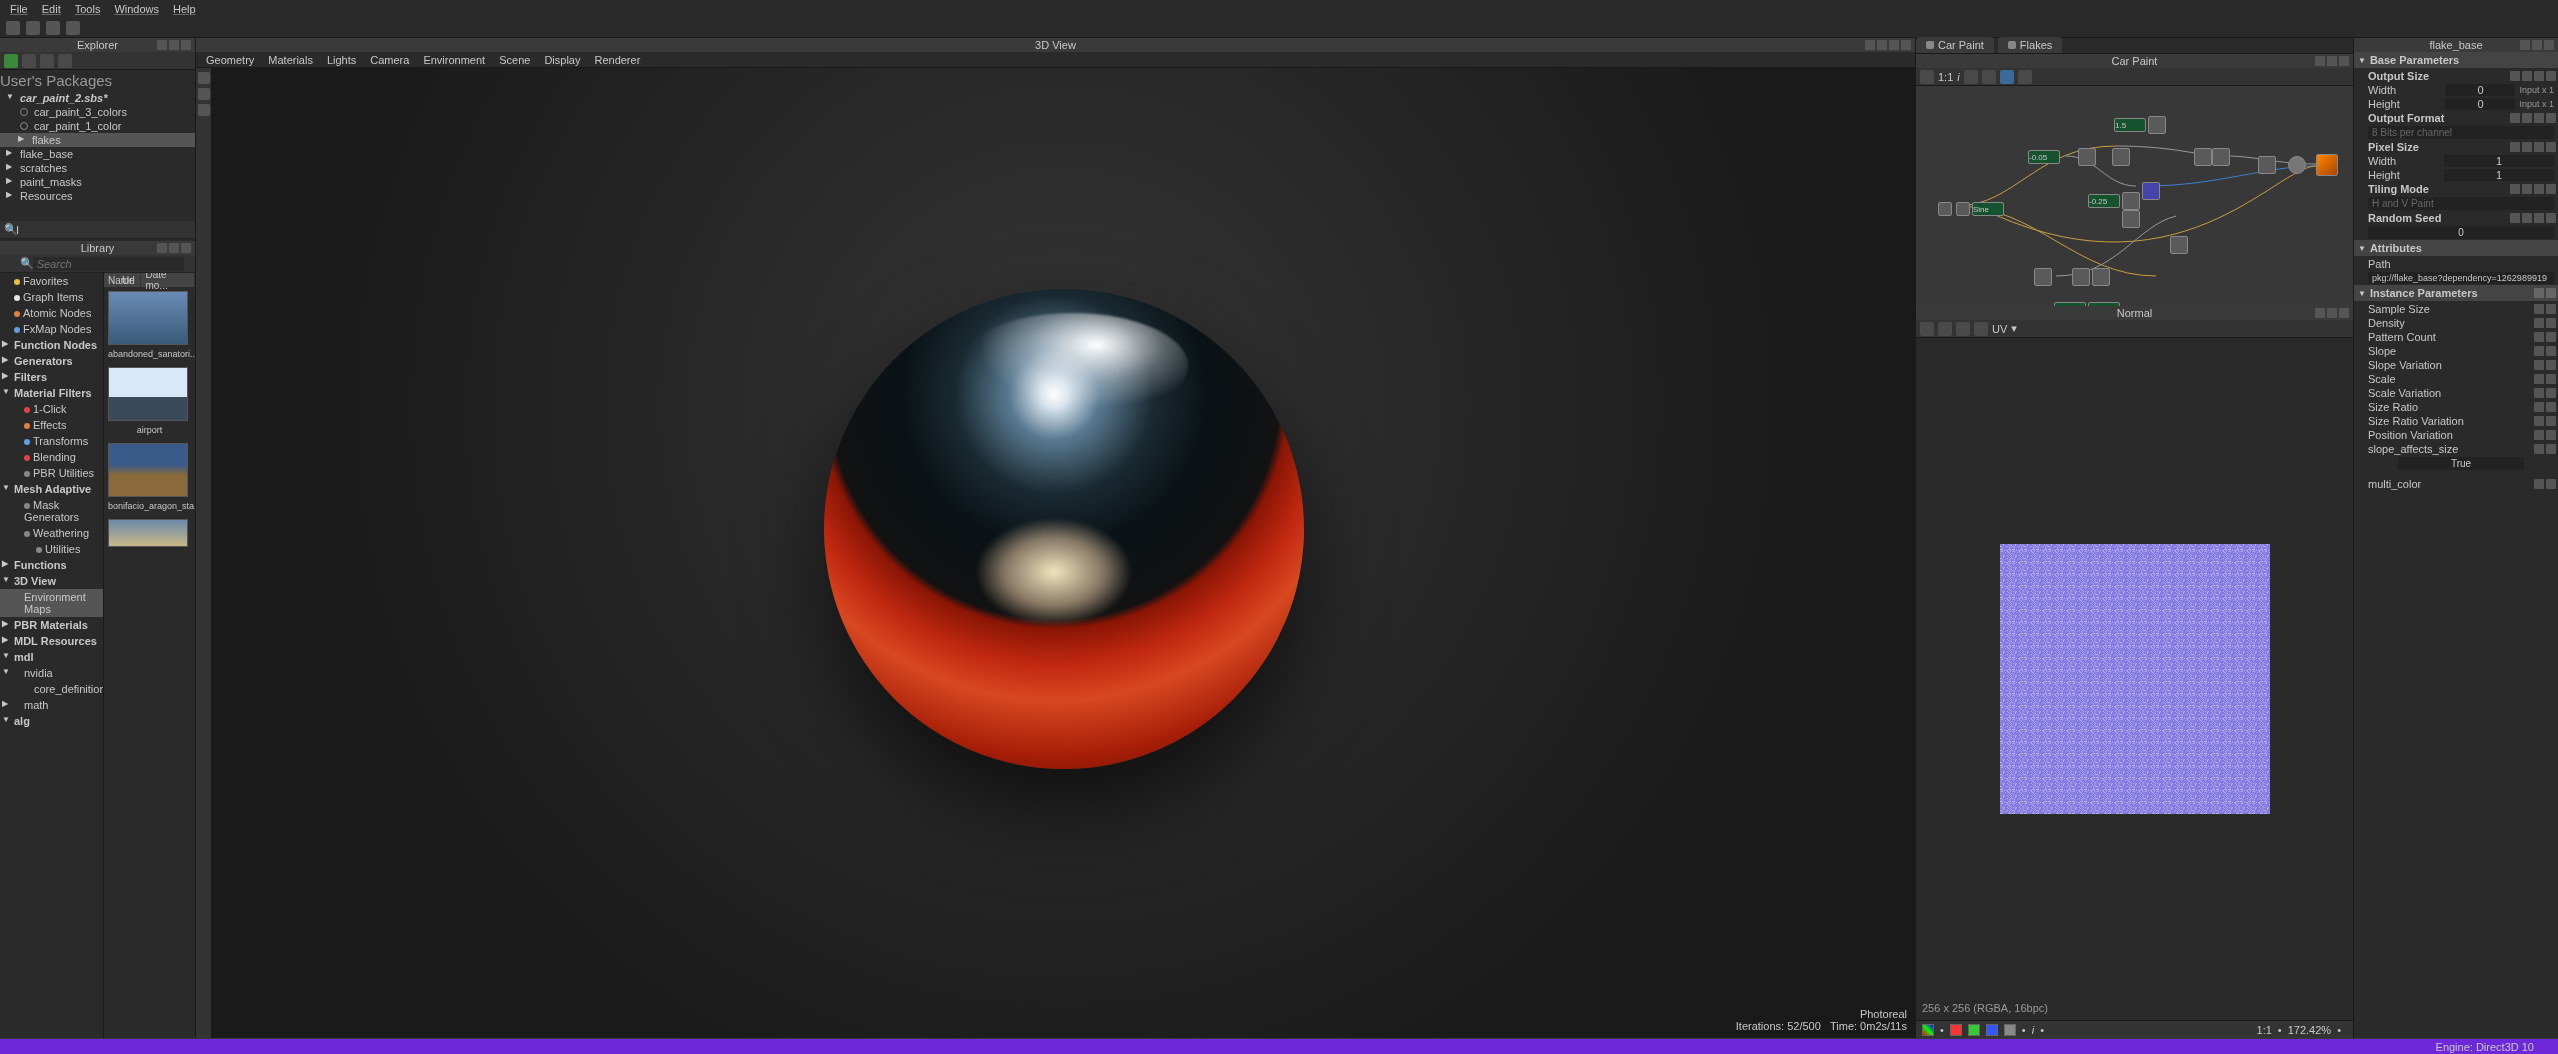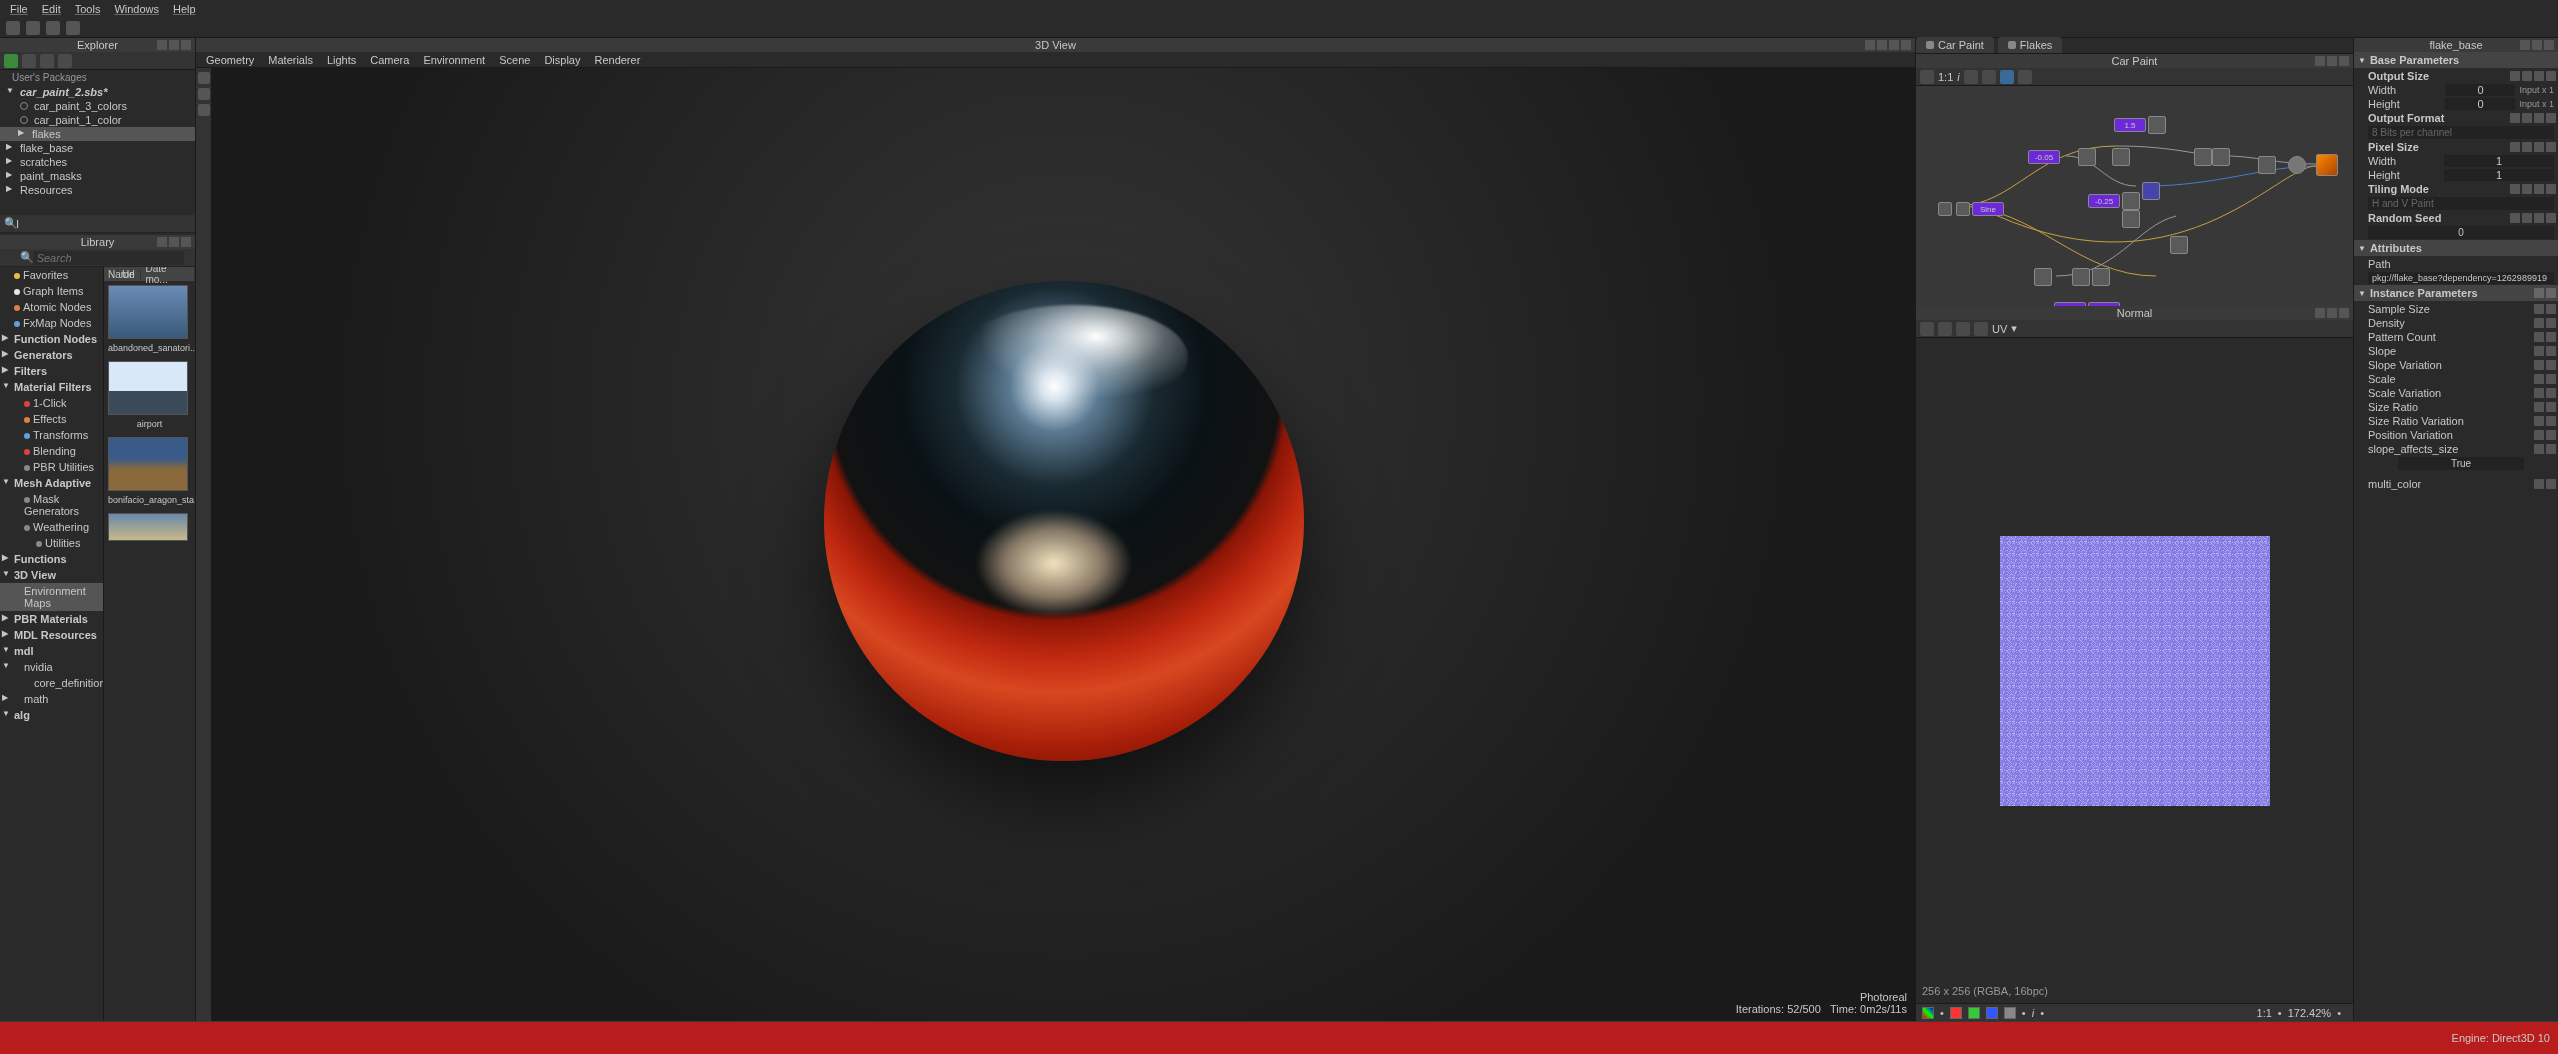--- a/index.html
+++ b/index.html
@@ -43,41 +43,41 @@
 .sphere::before { content:""; position:absolute; left:28%; top:5%; width:48%; height:22%; background: radial-gradient(ellipse at 60% 30%, #fff, rgba(255,255,255,0.3) 35%, transparent 60%); filter: blur(1px); border-radius: 50%; }
 .stats3d { position: absolute; right: 8px; bottom: 6px; text-align: right; font-size: 10px; color: #999; }
 .view3d-menu { height: 16px; background: #2a2a2a; display: flex; gap: 14px; padding-left: 10px; align-items: center; border-bottom: 1px solid #1a1a1a; }
 .tab-row { height: 16px; background: #2a2a2a; display: flex; align-items: flex-end; border-bottom: 1px solid #1a1a1a; }
 .tab { padding: 2px 10px; background: #3a3a3a; border-radius: 3px 3px 0 0; margin-right: 4px; display: flex; align-items: center; gap: 4px; font-size: 10px; cursor: pointer; }
 .tab .tdot { width: 8px; height: 8px; background: #888; border-radius: 2px; }
 .graph-area { flex: 1; background: #383838; position: relative; overflow: hidden; }
 .node { position: absolute; width: 18px; height: 18px; background: #5a5a5a; border: 1px solid #888; border-radius: 2px; }
 .node.col { background: #4444aa; }
 .node.out { background: linear-gradient(135deg,#f80,#a40); }
-.node.lbl { width: 32px; height: 14px; background: #6d28d9; font-size: 8px; text-align: center; line-height: 14px; }
+.node.lbl { width: 32px; height: 14px; background: #14532d; font-size: 8px; line-height: 14px; }
 svg.wires { position: absolute; inset: 0; width: 100%; height: 100%; }
 .wire { stroke: #999; stroke-width: 1; fill: none; }
 .wire.y { stroke: #c8a040; }
 .wire.b { stroke: #4080d0; }
 .normal-view { flex: 1; background: #2a2a2a; display: flex; align-items: center; justify-content: center; position: relative; }
 .normal-tex { width: 270px; height: 270px; background: repeating-conic-gradient(#7a7ae8 0deg 8deg, #9a8ae8 8deg 14deg, #8a7ad8 14deg 22deg, #b8a8f8 22deg 28deg); background-size: 12px 12px; }
 .normal-stats { position: absolute; left: 6px; bottom: 6px; font-size: 11px; color: #999; }
 .prop-col { width: 204px; }
 .prop-section { display: flex; align-items: center; background: #444; padding: 2px 4px; font-size: 10.5px; font-weight: bold; border-bottom: 1px solid #2a2a2a; position: relative; }
 .prop-section .arr { font-size: 8px; margin-right: 4px; }
 .prop-section .acts { position: absolute; right: 2px; display: flex; gap: 2px; }
 .prop-section .acts i { width: 10px; height: 10px; background: #666; border-radius: 1px; }
 .prop-row { display: flex; align-items: center; padding: 1px 4px 1px 14px; font-size: 10px; position: relative; }
 .prop-row .lbl { flex: 1; }
 .prop-row .val { width: 70px; background: #222; text-align: center; }
 .prop-row .acts { position: absolute; right: 2px; display: flex; gap: 2px; }
 .prop-row .acts i { width: 10px; height: 10px; background: #555; border-radius: 1px; }
 .prop-row .input-x { font-size: 9px; color: #999; margin-left: 4px; }
 .field { background: #222; padding: 1px 4px; font-size: 10px; }
-.statusbar { height: 33px; background: #b91c1c; display: flex; justify-content: flex-end; align-items: center; padding: 0 8px; border-top: 1px solid #3a3a3a; font-size: 10px; color: #888; }
+.statusbar { height: 16px; background: #6d28d9; display: flex; justify-content: flex-end; align-items: center; padding: 0 24px; border-top: 1px solid #3a3a3a; font-size: 10px; color: #888; }
 .bottom-toolbar { height: 18px; background: #333; display: flex; align-items: center; gap: 6px; padding: 0 6px; border-top: 1px solid #1a1a1a; justify-content: space-between; }
 .bottom-toolbar .lft, .bottom-toolbar .rgt { display:flex; gap:6px; align-items:center; }
 .swatch { width: 12px; height: 12px; border: 1px solid #666; }
 .mini-toolbar-left { width: 16px; background: #333; display: flex; flex-direction: column; gap: 4px; padding-top: 4px; align-items: center; border-right: 1px solid #1a1a1a; }
 .mini-toolbar-left .ic { width: 12px; height: 12px; background: #555; border-radius: 2px; }
 </style>
 </head>
 <body>
 
 <div class="menubar">
@@ -104,21 +104,21 @@
           <i></i>
           <i></i>
         </div>
     </div>
     <div class="toolbar-row">
       <div class="tic" style="background:#3a8a3a"></div>
       <div class="tic"></div>
       <div class="tic"></div>
       <div class="tic"></div>
     </div>
-    <div style="padding:2px 12px; font-size:10px; color:#999">User's Packages</div>
+    <div style="padding:2px 0; font-size:15px; color:#999">User's Packages</div>
     <div id="explorer-tree" style="flex:0 0 130px; overflow:auto">
         <div class="treerow"><span class="arrow">▼</span><span style="font-weight: bold; font-style: italic;">car_paint_2.sbs*</span></div>
         <div class="treerow d1 hasbullet"><span class="bullet"></span><span>car_paint_3_colors</span></div>
         <div class="treerow d1 hasbullet"><span class="bullet"></span><span>car_paint_1_color</span></div>
         <div class="treerow d1 sel"><span class="arrow">▶</span><span>flakes</span></div>
         <div class="treerow"><span class="arrow">▶</span><span>flake_base</span></div>
         <div class="treerow"><span class="arrow">▶</span><span>scratches</span></div>
         <div class="treerow"><span class="arrow">▶</span><span>paint_masks</span></div>
         <div class="treerow"><span class="arrow">▶</span><span>Resources</span></div>
       </div>

